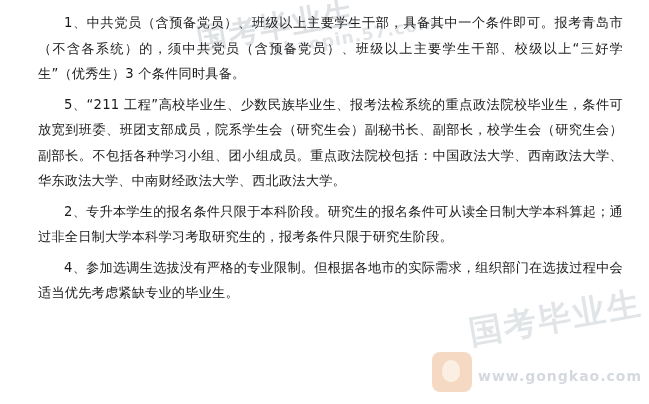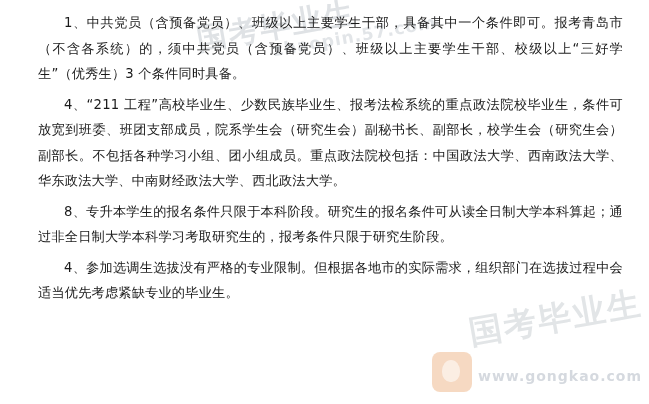--- a/index.html
+++ b/index.html
@@ -104,17 +104,17 @@
 
 <div id="page">
 
   <div class="wm wm-a">国考毕业生</div>
   <div class="wm wm-b">zhaopin.57.com</div>
   <div class="wm wm-c">国考毕业生</div>
   <div class="wm-logo"></div>
   <div class="wm wm-d">www.gongkao.com</div>
 
   <p class="para indent">1、中共党员（含预备党员）、班级以上主要学生干部，具备其中一个条件即可。报考青岛市（不含各系统）的，须中共党员（含预备党员）、班级以上主要学生干部、校级以上“三好学生”（优秀生）3 个条件同时具备。</p>
-  <p class="para indent">4、“211 工程”高校毕业生、少数民族毕业生、报考法检系统的重点政法院校毕业生，条件可放宽到班委、班团支部成员，院系学生会（研究生会）副秘书长、副部长，校学生会（研究生会）副部长。不包括各种学习小组、团小组成员。重点政法院校包括：中国政法大学、西南政法大学、华东政法大学、中南财经政法大学、西北政法大学。</p>
-  <p class="para indent">8、专升本学生的报名条件只限于本科阶段。研究生的报名条件可从读全日制大学本科算起；通过非全日制大学本科学习考取研究生的，报考条件只限于研究生阶段。</p>
+  <p class="para indent">5、“211 工程”高校毕业生、少数民族毕业生、报考法检系统的重点政法院校毕业生，条件可放宽到班委、班团支部成员，院系学生会（研究生会）副秘书长、副部长，校学生会（研究生会）副部长。不包括各种学习小组、团小组成员。重点政法院校包括：中国政法大学、西南政法大学、华东政法大学、中南财经政法大学、西北政法大学。</p>
+  <p class="para indent">2、专升本学生的报名条件只限于本科阶段。研究生的报名条件可从读全日制大学本科算起；通过非全日制大学本科学习考取研究生的，报考条件只限于研究生阶段。</p>
   <p class="para indent">4、参加选调生选拔没有严格的专业限制。但根据各地市的实际需求，组织部门在选拔过程中会适当优先考虑紧缺专业的毕业生。</p>
 
 </div>
 
 </body></html>

